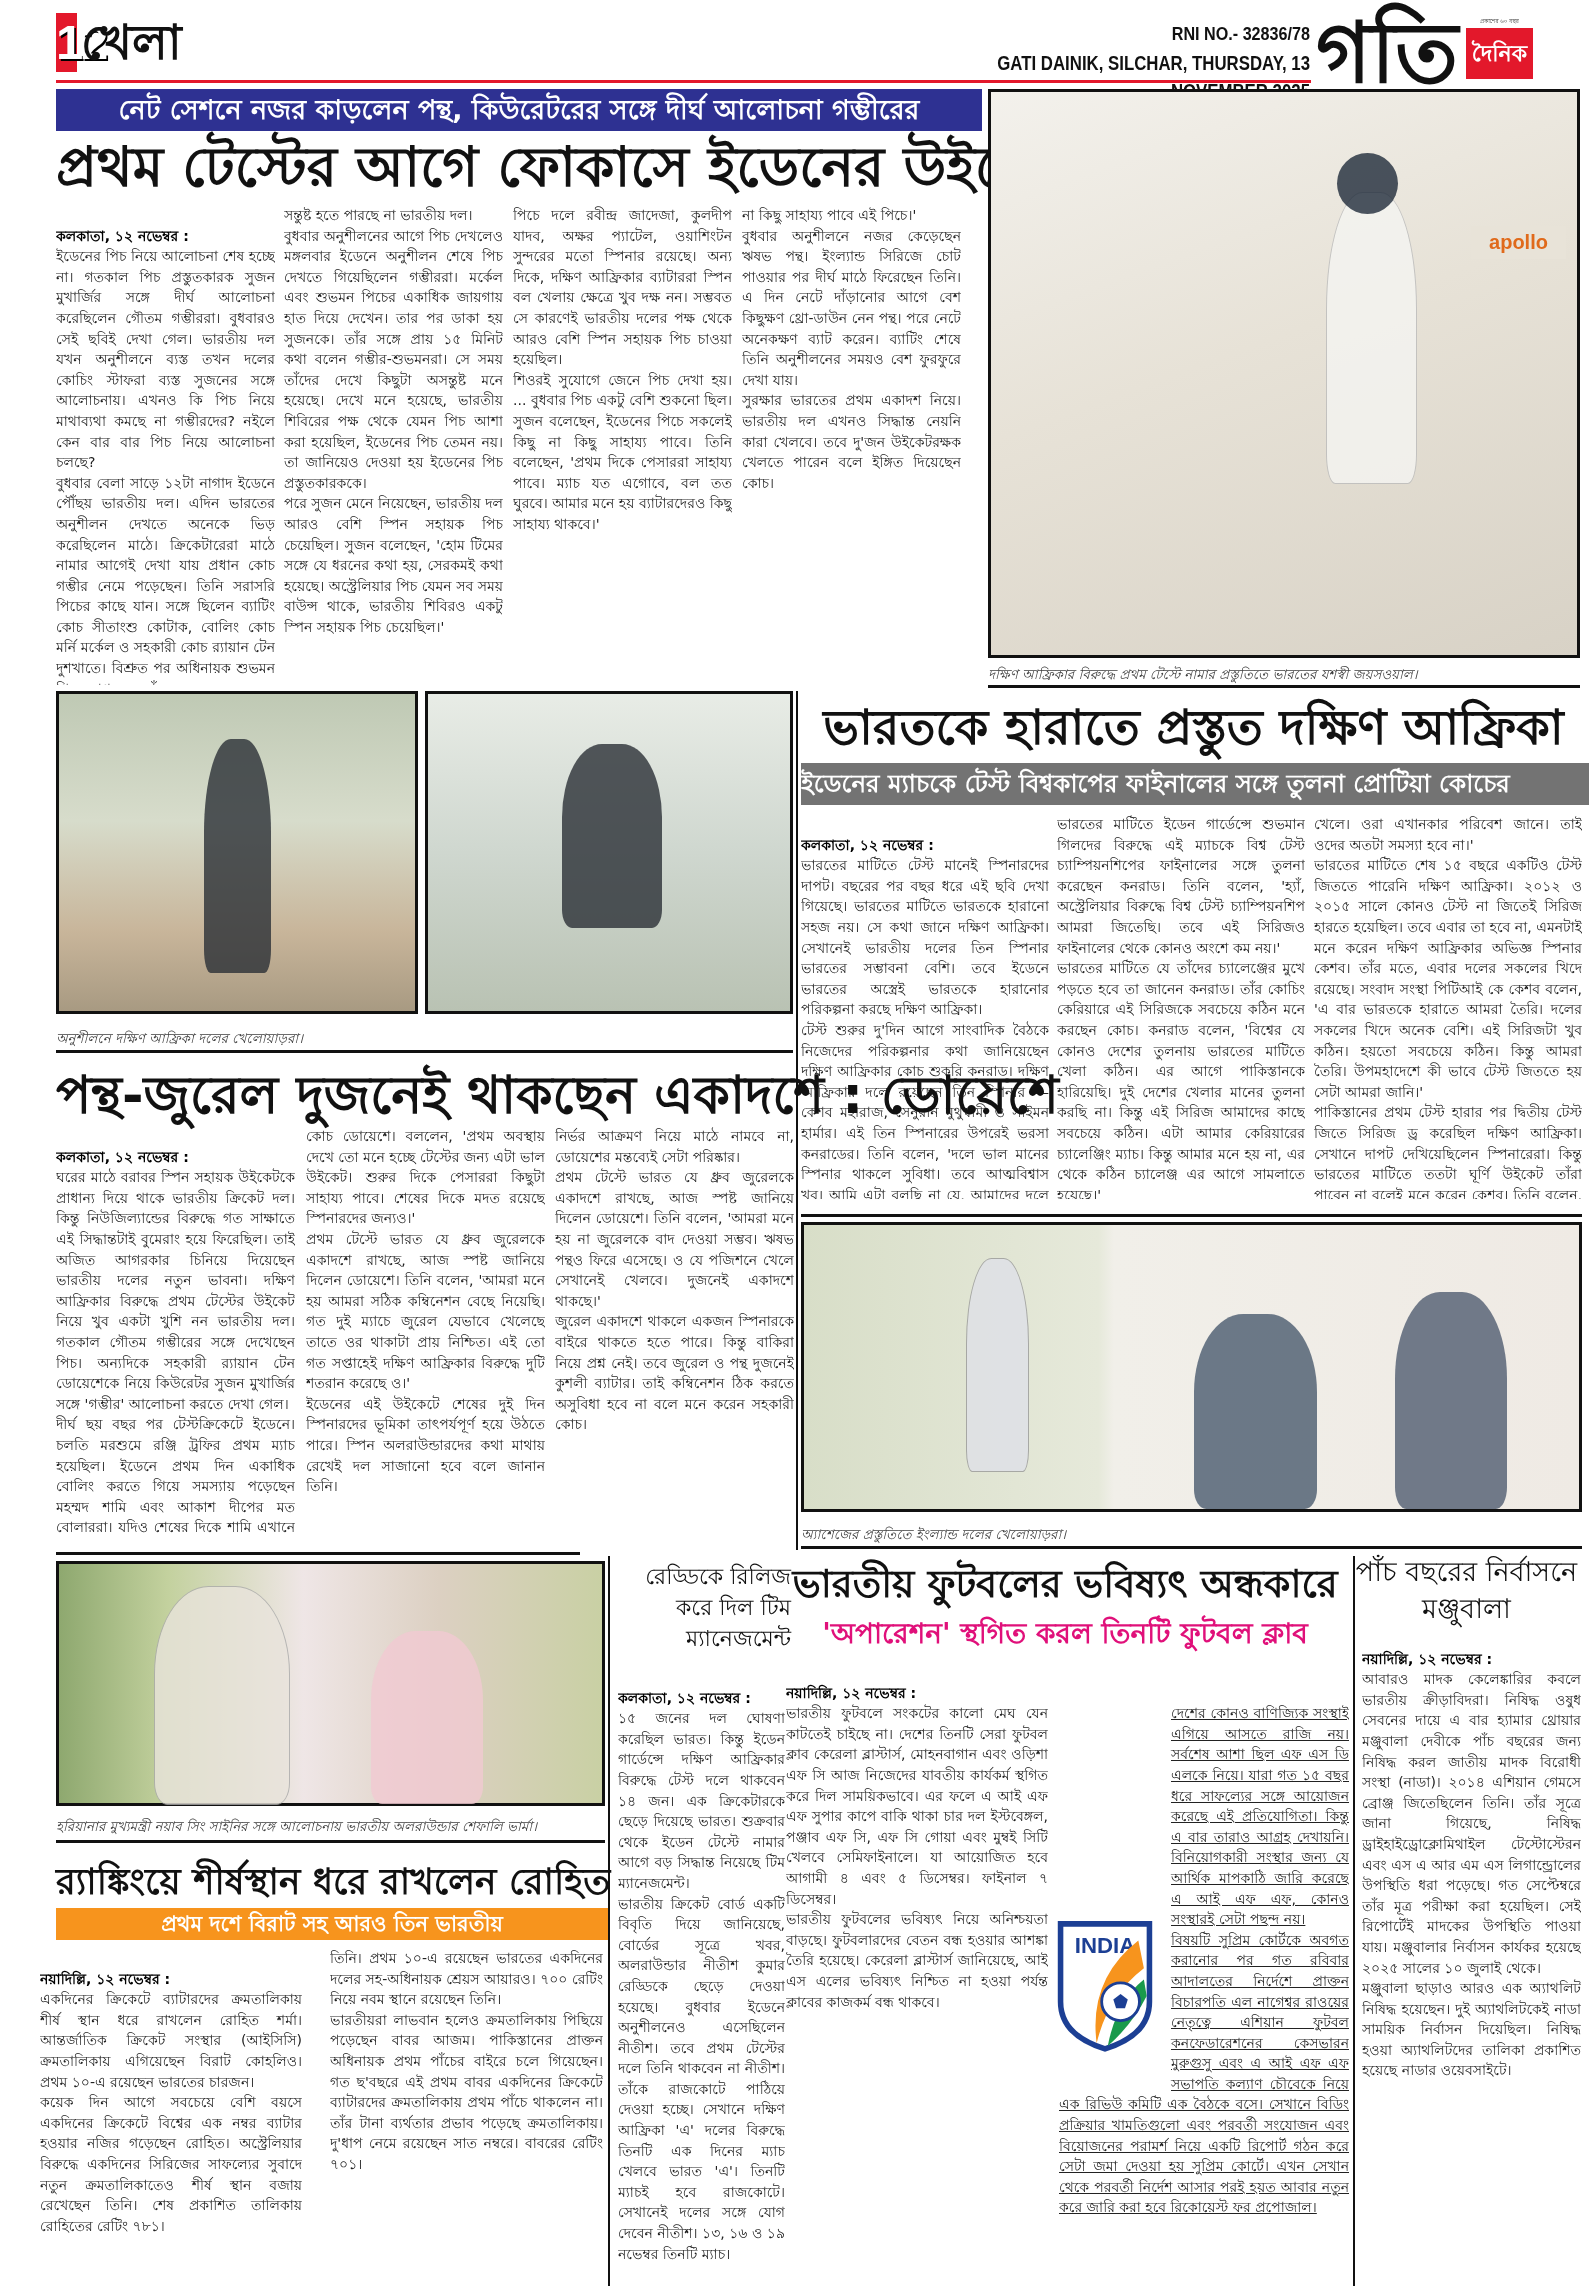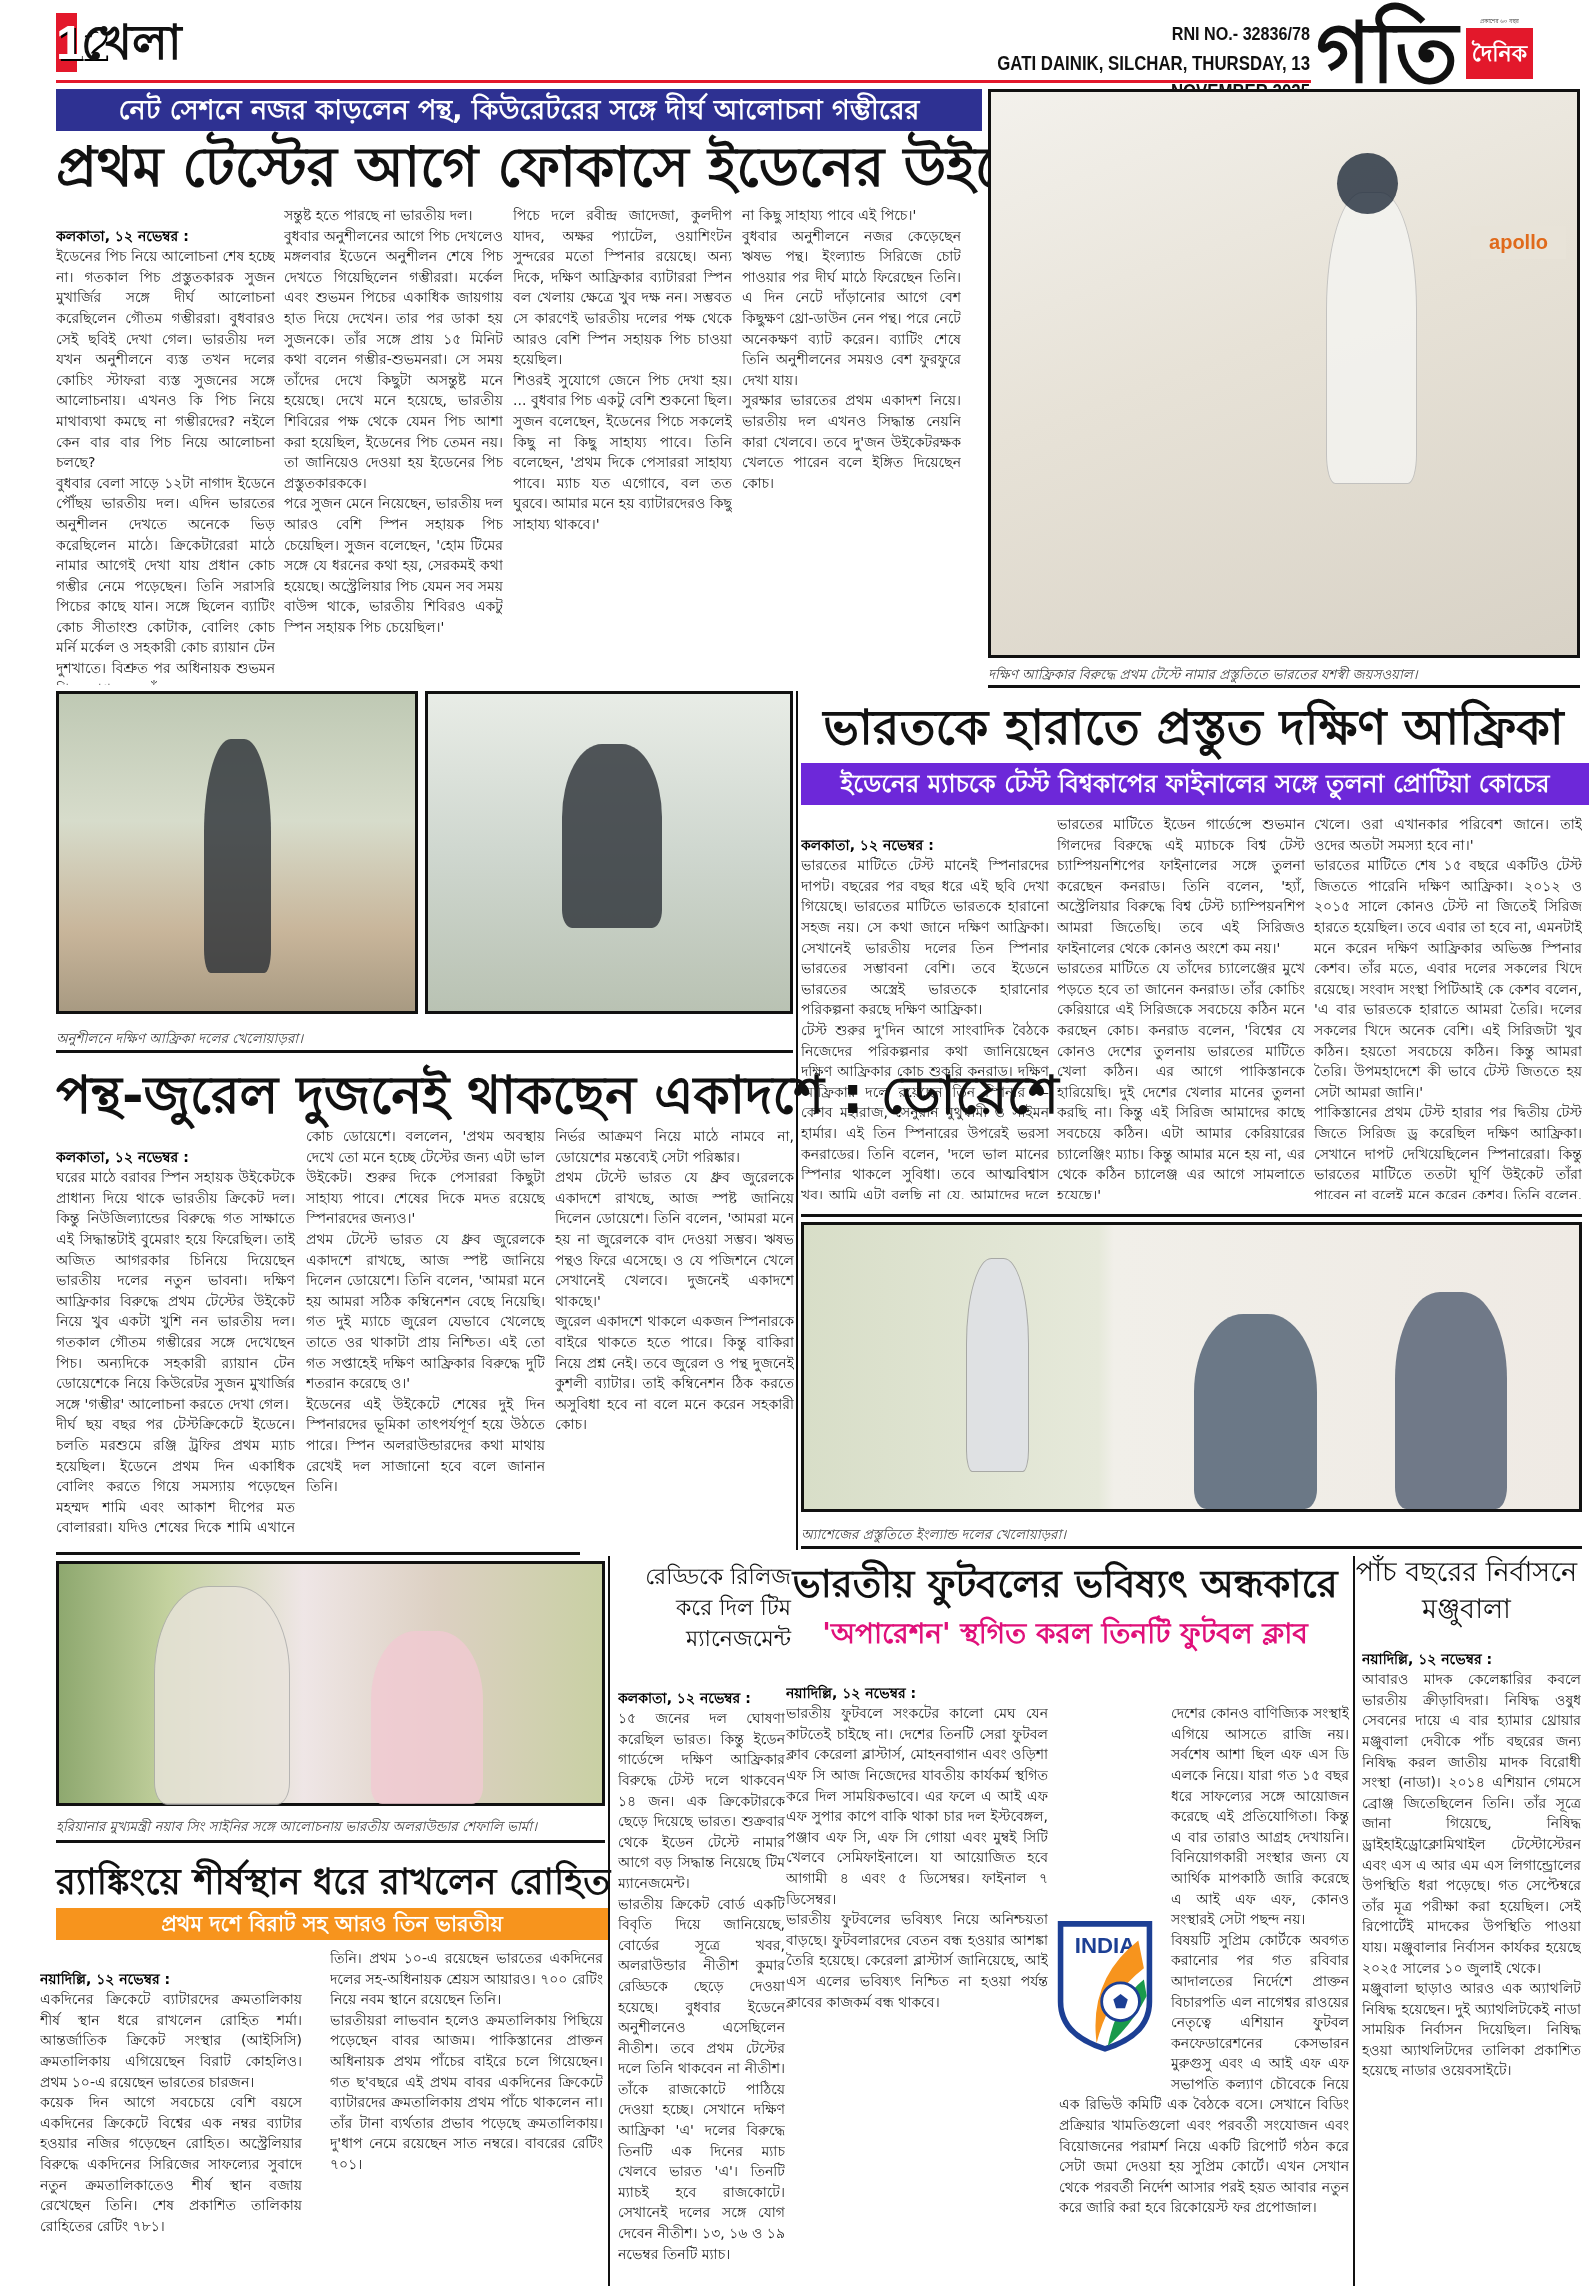--- a/index.html
+++ b/index.html
@@ -19,21 +19,21 @@
   .hl{font-weight:bold;color:#111;white-space:nowrap;}
   .hl1{left:56px;top:134px;width:926px;font-size:55px;line-height:67px;text-align:center;}
   .body{font:14px/20.6px "DejaVu Sans",sans-serif;text-align:justify;color:#222;}
   .body b{color:#000;}
   .col{overflow:hidden;}
   .photo{background:linear-gradient(135deg,#cfd6cf,#eef0ea 40%,#b9c1b6 70%,#e8e6df);border:3.3px solid #111;box-sizing:border-box;}
   .photo .fig{position:absolute;border-radius:40% 40% 10% 10%;background:#2b2f36;opacity:.8;}
   .caption{font:italic 13.4px/19px "DejaVu Sans",sans-serif;text-align:left;color:#404040;}
   .rule{background:#111;height:2.8px;}
   .hl2{left:803px;top:697px;width:781px;font-size:48px;line-height:61px;text-align:center;}
-  .red-band{left:801px;top:763px;width:788px;height:42px;background:#6d28d9;color:#fff;font:bold 24.5px/42px "DejaVu Sans",sans-serif;text-align:center;}
+  .red-band{left:801px;top:763px;width:788px;height:42px;background:#737373;color:#fff;font:bold 24.5px/42px "DejaVu Sans",sans-serif;text-align:left;}
   .hl3{left:56px;top:1065px;width:742px;font-size:52px;line-height:61px;text-align:center;}
   .hl4{left:786px;top:1556px;width:558px;font-size:38px;line-height:56px;text-align:center;}
   .pink-sub{left:786px;top:1614px;width:558px;font:bold 28px/39px "DejaVu Sans",sans-serif;color:#e0107a;text-align:center;}
   .hl5{left:1355px;top:1553px;width:223px;font:27px/37px "DejaVu Sans",sans-serif;text-align:center;white-space:normal;}
   .hl6{left:624px;top:1561px;width:167px;font:22px/31px "DejaVu Sans",sans-serif;text-align:right;white-space:normal;}
   .hl7{left:56px;top:1857px;width:524px;font-size:36px;line-height:50px;text-align:center;}
   .orange-band{left:56px;top:1908px;width:552px;height:32px;background:#f7941d;color:#fff;font:bold 21px/32px "DejaVu Sans",sans-serif;text-align:center;}
   .vrule{background:#111;width:2.2px;}
   .aiff{left:1026px;top:1918px;width:100px;height:134px;}
 </style>
@@ -149,21 +149,21 @@
 
 <div class="abs hl hl4">ভারতীয় ফুটবলের ভবিষ্যৎ অন্ধকারে</div>
 <div class="abs pink-sub">'অপারেশন' স্থগিত করল তিনটি ফুটবল ক্লাব</div>
 <div class="abs body col" style="left: 786px; top: 1662px; width: 262px; height: 624px; white-space: pre-line;">
   <b>নয়াদিল্লি, ১২ নভেম্বর :</b>
   <span style="white-space: pre-line;">ভারতীয় ফুটবলে সংকটের কালো মেঘ যেন কাটতেই চাইছে না। দেশের তিনটি সেরা ফুটবল ক্লাব কেরেলা ব্লাস্টার্স, মোহনবাগান এবং ওড়িশা এফ সি আজ নিজেদের যাবতীয় কার্যকর্ম স্থগিত করে দিল সাময়িকভাবে। এর ফলে এ আই এফ এফ সুপার কাপে বাকি থাকা চার দল ইস্টবেঙ্গল, পঞ্জাব এফ সি, এফ সি গোয়া এবং মুম্বই সিটি খেলবে সেমিফাইনালে। যা আয়োজিত হবে আগামী ৪ এবং ৫ ডিসেম্বর। ফাইনাল ৭ ডিসেম্বর।
 	ভারতীয় ফুটবলের ভবিষ্যৎ নিয়ে অনিশ্চয়তা বাড়ছে। ফুটবলারদের বেতন বন্ধ হওয়ার আশঙ্কা তৈরি হয়েছে। কেরেলা ব্লাস্টার্স জানিয়েছে, আই এস এলের ভবিষ্যৎ নিশ্চিত না হওয়া পর্যন্ত ক্লাবের কাজকর্ম বন্ধ থাকবে।</span>
 </div>
 <div class="abs body col" style="left: 1059px; top: 1662px; width: 290px; height: 624px; shape-outside: none; white-space: pre-line;">
   <div style="float:left;width:112px;height:145px;margin-top:256px;"></div>
-  <span style="white-space: pre-line;">দেশের কোনও বাণিজ্যিক সংস্থাই এগিয়ে আসতে রাজি নয়। সর্বশেষ আশা ছিল এফ এস ডি এলকে নিয়ে। যারা গত ১৫ বছর ধরে সাফল্যের সঙ্গে আয়োজন করেছে এই প্রতিযোগিতা। কিন্তু এ বার তারাও আগ্রহ দেখায়নি। বিনিয়োগকারী সংস্থার জন্য যে আর্থিক মাপকাঠি জারি করেছে এ আই এফ এফ, কোনও সংস্থারই সেটা পছন্দ নয়।
+  <span style="white-space: pre-line; text-decoration: underline;">দেশের কোনও বাণিজ্যিক সংস্থাই এগিয়ে আসতে রাজি নয়। সর্বশেষ আশা ছিল এফ এস ডি এলকে নিয়ে। যারা গত ১৫ বছর ধরে সাফল্যের সঙ্গে আয়োজন করেছে এই প্রতিযোগিতা। কিন্তু এ বার তারাও আগ্রহ দেখায়নি। বিনিয়োগকারী সংস্থার জন্য যে আর্থিক মাপকাঠি জারি করেছে এ আই এফ এফ, কোনও সংস্থারই সেটা পছন্দ নয়।
 	বিষয়টি সুপ্রিম কোর্টকে অবগত করানোর পর গত রবিবার আদালতের নির্দেশে প্রাক্তন বিচারপতি এল নাগেশ্বর রাওয়ের নেতৃত্বে এশিয়ান ফুটবল কনফেডারেশনের কেসভারন মুরুগুসু এবং এ আই এফ এফ সভাপতি কল্যাণ চৌবেকে নিয়ে এক রিভিউ কমিটি এক বৈঠকে বসে। সেখানে বিডিং প্রক্রিয়ার খামতিগুলো এবং পরবর্তী সংযোজন এবং বিয়োজনের পরামর্শ নিয়ে একটি রিপোর্ট গঠন করে সেটা জমা দেওয়া হয় সুপ্রিম কোর্টে। এখন সেখান থেকে পরবর্তী নির্দেশ আসার পরই হয়ত আবার নতুন করে জারি করা হবে রিকোয়েস্ট ফর প্রপোজাল।</span>
 </div>
 <svg class="abs aiff" style="left:1055px;top:1918px;" viewBox="0 0 180 240">
   <path d="M10 10 H170 V150 Q170 210 90 235 Q10 210 10 150 Z" fill="#fff" stroke="#1c3f94" stroke-width="10"></path>
   <text x="90" y="62" text-anchor="middle" font-family="Liberation Sans, sans-serif" font-weight="bold" font-size="40" fill="#1c3f94">INDIA</text>
   <path d="M150 40 Q60 110 75 225 Q95 140 160 90 Z" fill="#f7941d"></path>
   <path d="M160 110 Q110 150 95 230 Q140 190 165 140 Z" fill="#1a9a4b"></path>
   <circle cx="118" cy="150" r="34" fill="#fff" stroke="#1c3f94" stroke-width="5"></circle>
   <polygon points="118,136 131,146 126,162 110,162 105,146" fill="#1c3f94"></polygon>
 </svg>

